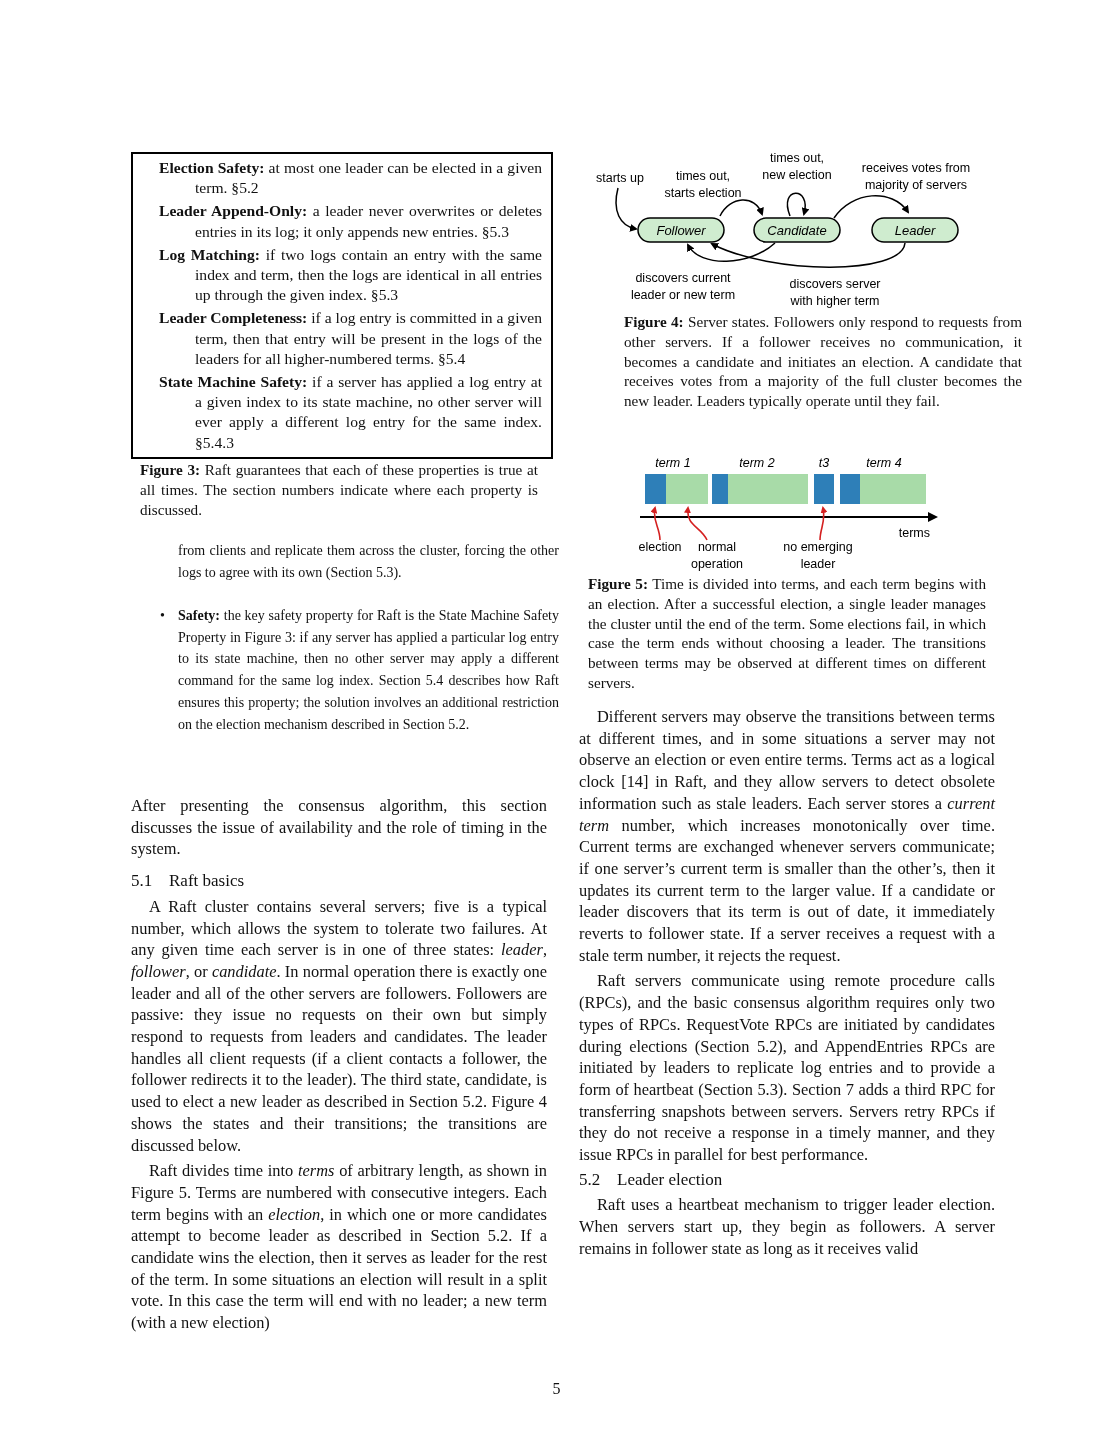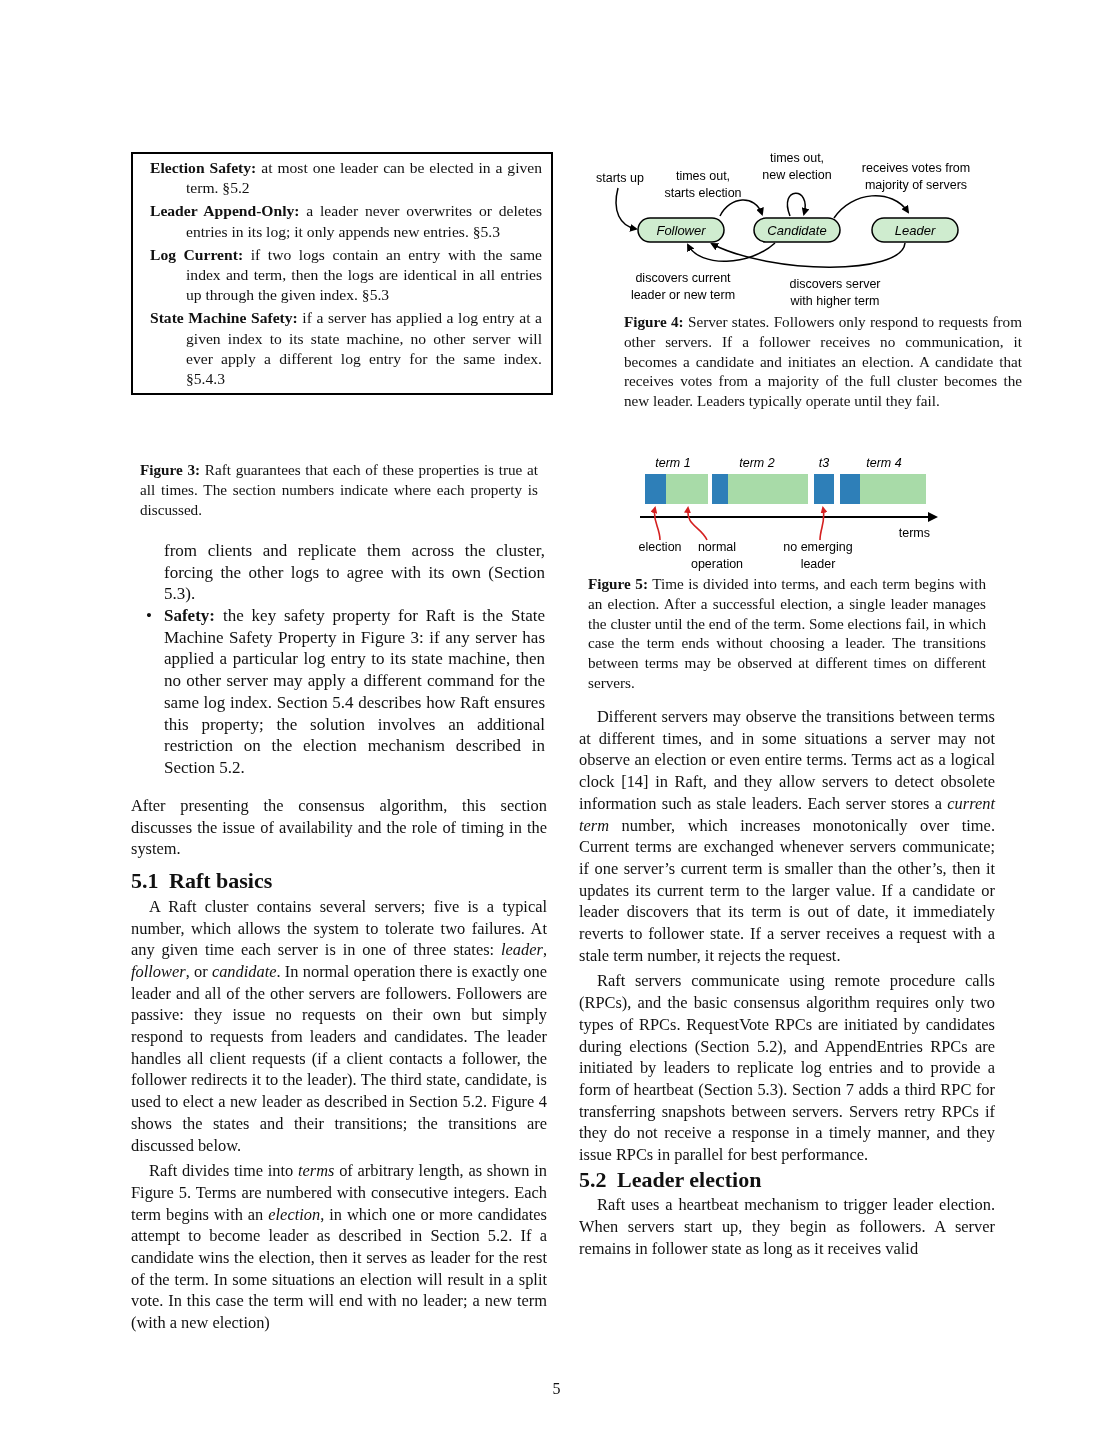--- a/index.html
+++ b/index.html
@@ -7,46 +7,47 @@
          font-family: "Liberation Serif", "DejaVu Serif", serif; color: #111; }
   .col { position: absolute; font-size: 16.4px; line-height: 21.7px; text-align: justify; }
   .col p { margin: 0; }
   .indent { text-indent: 18px; }
   .left { left: 131px; width: 416px; margin-top: 10px; }
   .right { left: 579px; width: 416px; }
 
   
   #fig3-box { position: absolute; left: 131px; top: 152px; width: 400px; border: 2px solid #000;
               padding: 4px 9px 4px 9px; font-size: 15.6px; line-height: 20.2px; text-align: justify; }
-  .prop { margin: 0 0 3px 8px; padding-left: 36px; text-indent: -36px; }
+  .prop { margin: 0 0 3px 17px; padding-left: 36px; text-indent: -36px; }
   .prop b { font-weight: bold; }
   .caption { font-size: 15.2px; line-height: 19.8px; text-align: justify; }
   .caption b { font-weight: bold; }
   #fig3-caption { position: absolute; left: 140px; top: 460px; width: 398px; }
   #fig4-caption { position: absolute; left: 588px; top: 312px; width: 398px; margin-left: 36px; }
   #fig5-caption { position: absolute; left: 588px; top: 574px; width: 398px; }
 
-  .bullet-block { position: absolute; left: 164px; width: 381px; font-size: 17px; line-height: 21.7px; text-align: justify; }
+  .bullet-block { position: absolute; left: 178px; width: 381px; font-size: 14px; line-height: 21.7px; text-align: justify; }
   .bullet-dot { position: absolute; left: -18px; }
-  .section-h { font-weight: bold; font-size: 22px; margin: 0; }
+  .section-h { font-weight: normal; font-size: 17px; margin: 0; }
   .section-h .num { display: inline-block; width: 38px; }
 
   #fig4 { position: absolute; left: 590px; top: 146px; width: 400px; height: 170px; }
   #fig5 { position: absolute; left: 620px; top: 448px; width: 330px; height: 125px; }
   svg text { font-family: "Liberation Sans", "DejaVu Sans", sans-serif; }
 
   #page-number { position: absolute; left: 0; width: 1113px; top: 1380px; text-align: center; font-size: 16px; }
 </style>
 </head>
 <body>
 
 <div id="fig3-box">
   <p class="prop"><b>Election Safety:</b> <span>at most one leader can be elected in a given term. §5.2</span></p>
   <p class="prop"><b>Leader Append-Only:</b> <span>a leader never overwrites or deletes entries in its log; it only appends new entries. §5.3</span></p>
-  <p class="prop"><b>Log Current:</b> <span>if two logs contain an entry with the same index and term, then the logs are identical in all entries up through the given index. §5.3</span></p>
+  <p class="prop"><b>Log Matching:</b> <span>if two logs contain an entry with the same index and term, then the logs are identical in all entries up through the given index. §5.3</span></p>
+  <p class="prop"><b>Leader Completeness:</b> <span>if a log entry is committed in a given term, then that entry will be present in the logs of the leaders for all higher-numbered terms. §5.4</span></p>
   <p class="prop" style="margin-bottom:0"><b>State Machine Safety:</b> <span>if a server has applied a log entry at a given index to its state machine, no other server will ever apply a different log entry for the same index. §5.4.3</span></p>
 </div>
 <div id="fig3-caption" class="caption">
   <b>Figure 3:</b> <span>Raft guarantees that each of these properties is true at all times. The section numbers indicate where each property is discussed.</span>
 </div>
 
 <div class="bullet-block" style="top:540px;">
   <span>from clients and replicate them across the cluster, forcing the other logs to agree with its own (Section 5.3).</span>
 </div>
 <div class="bullet-block" style="top:605px;">

